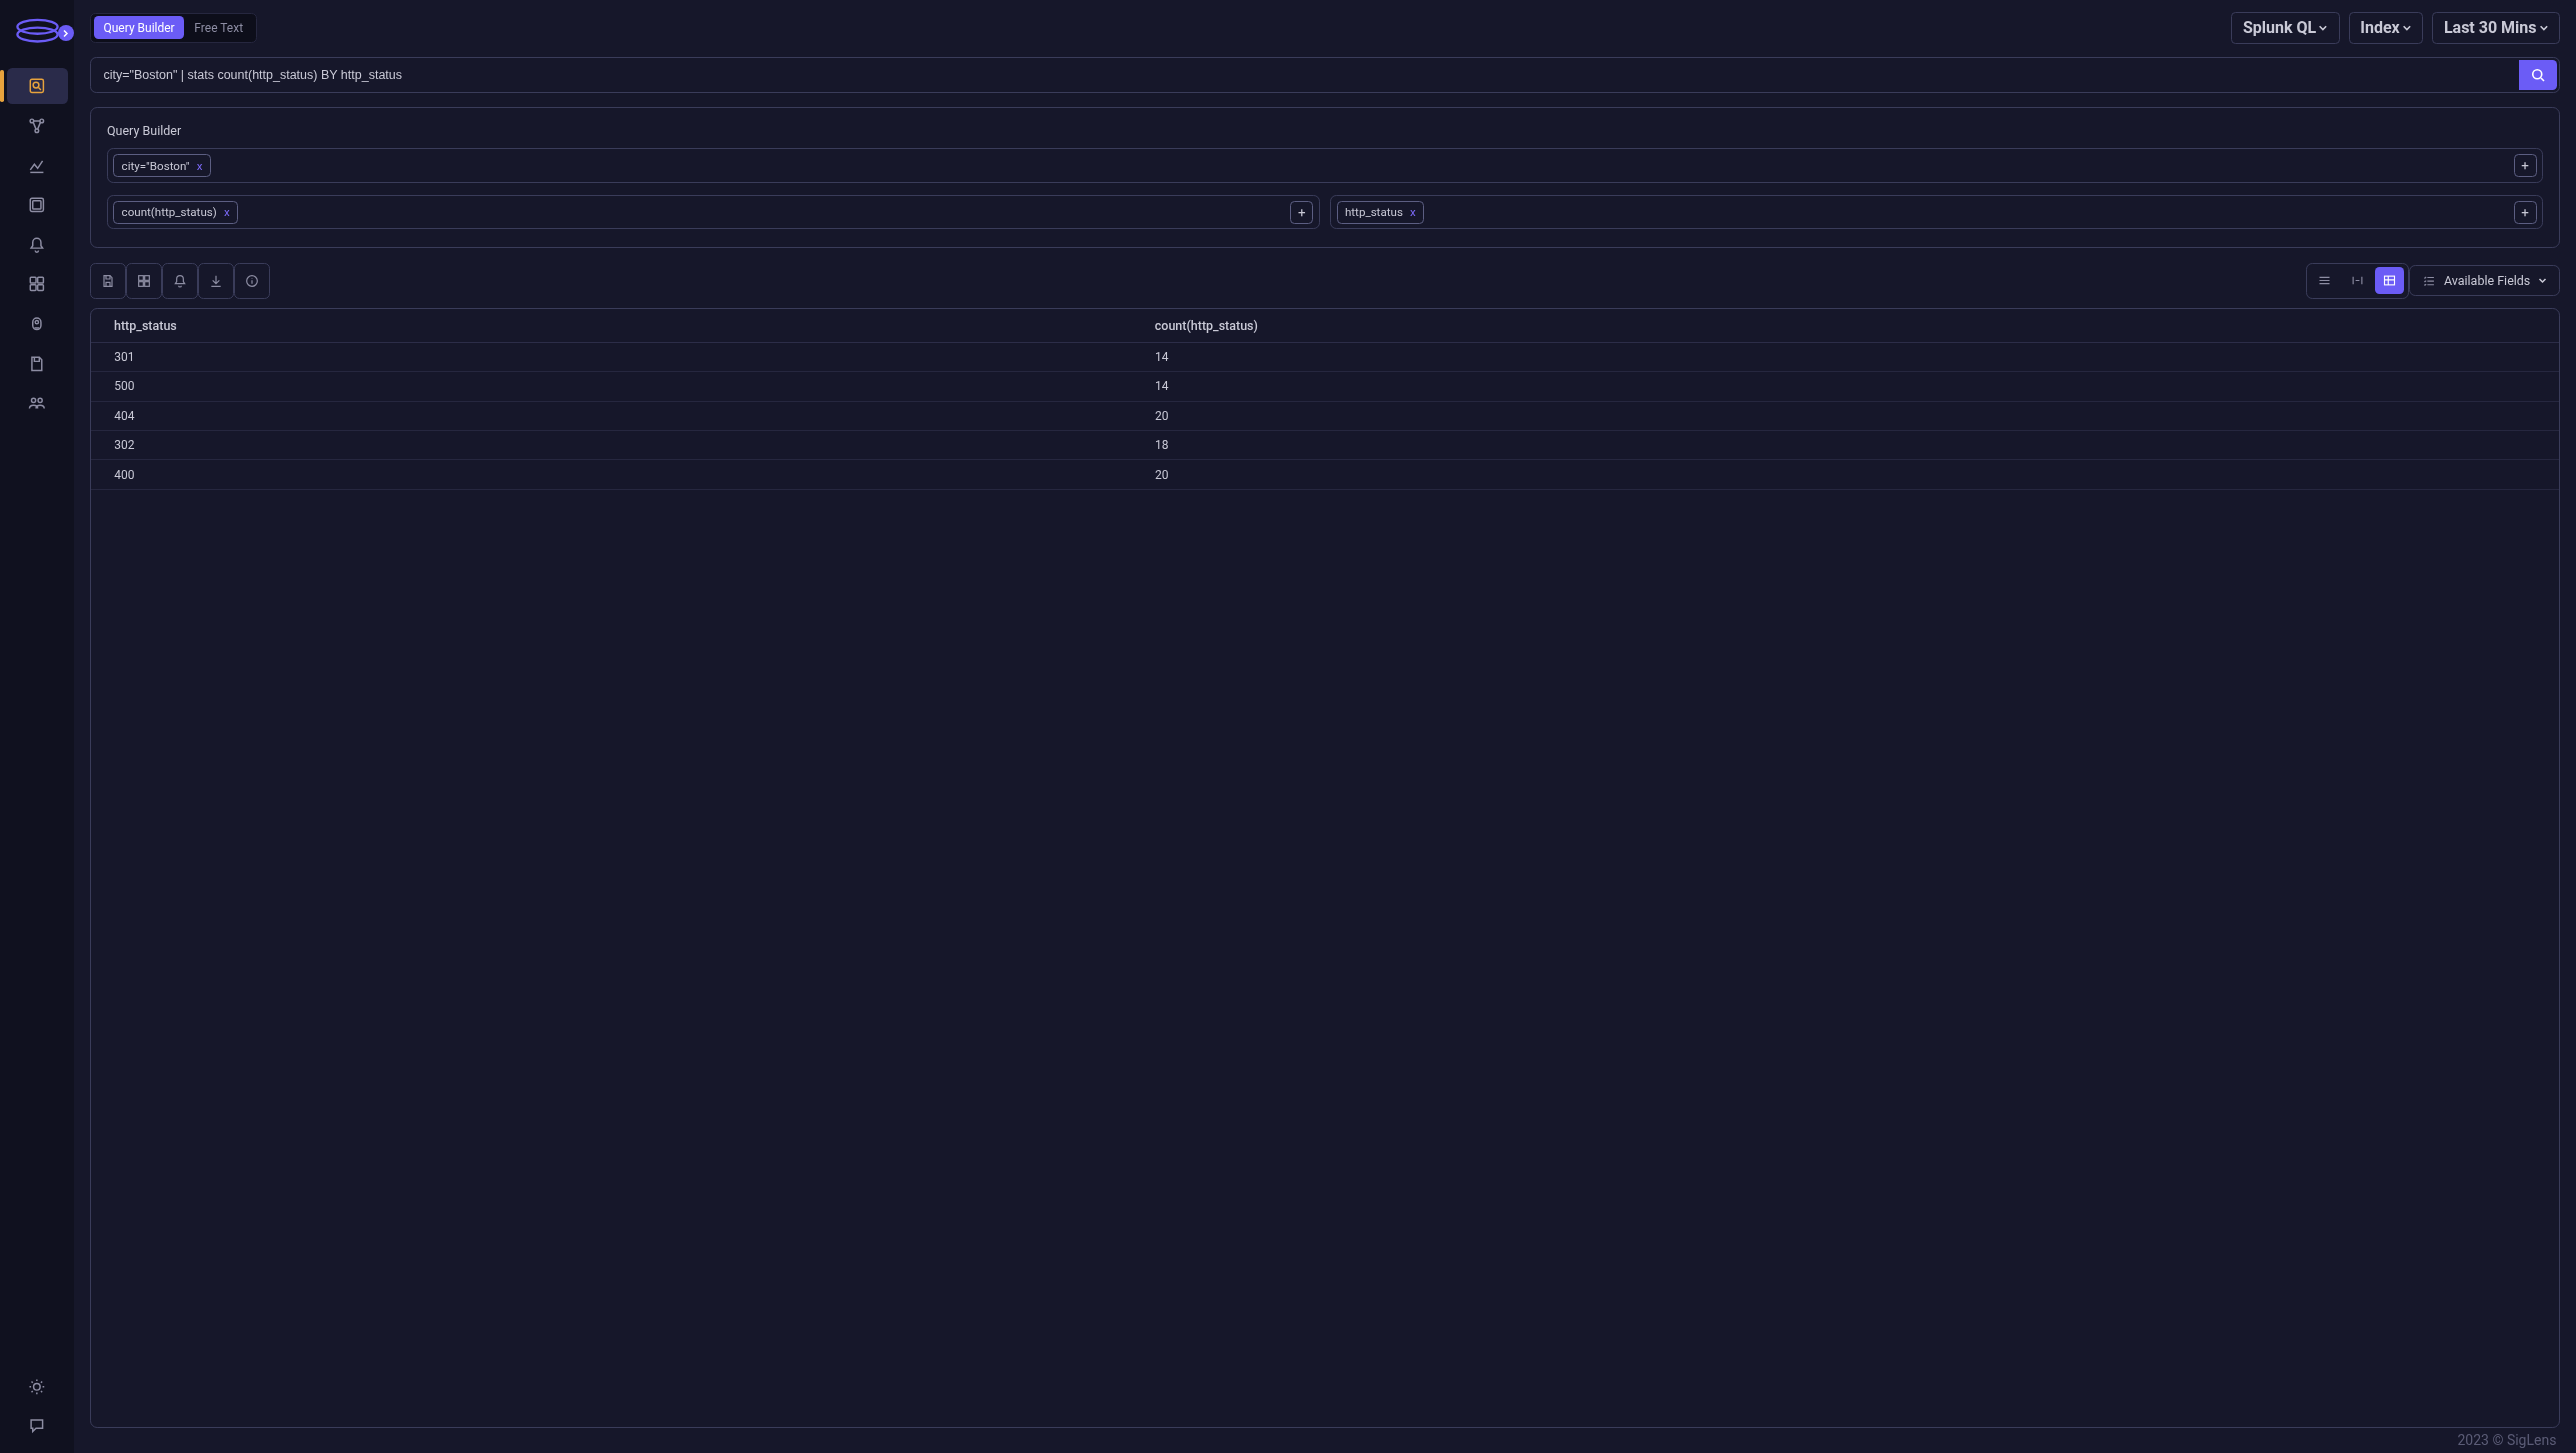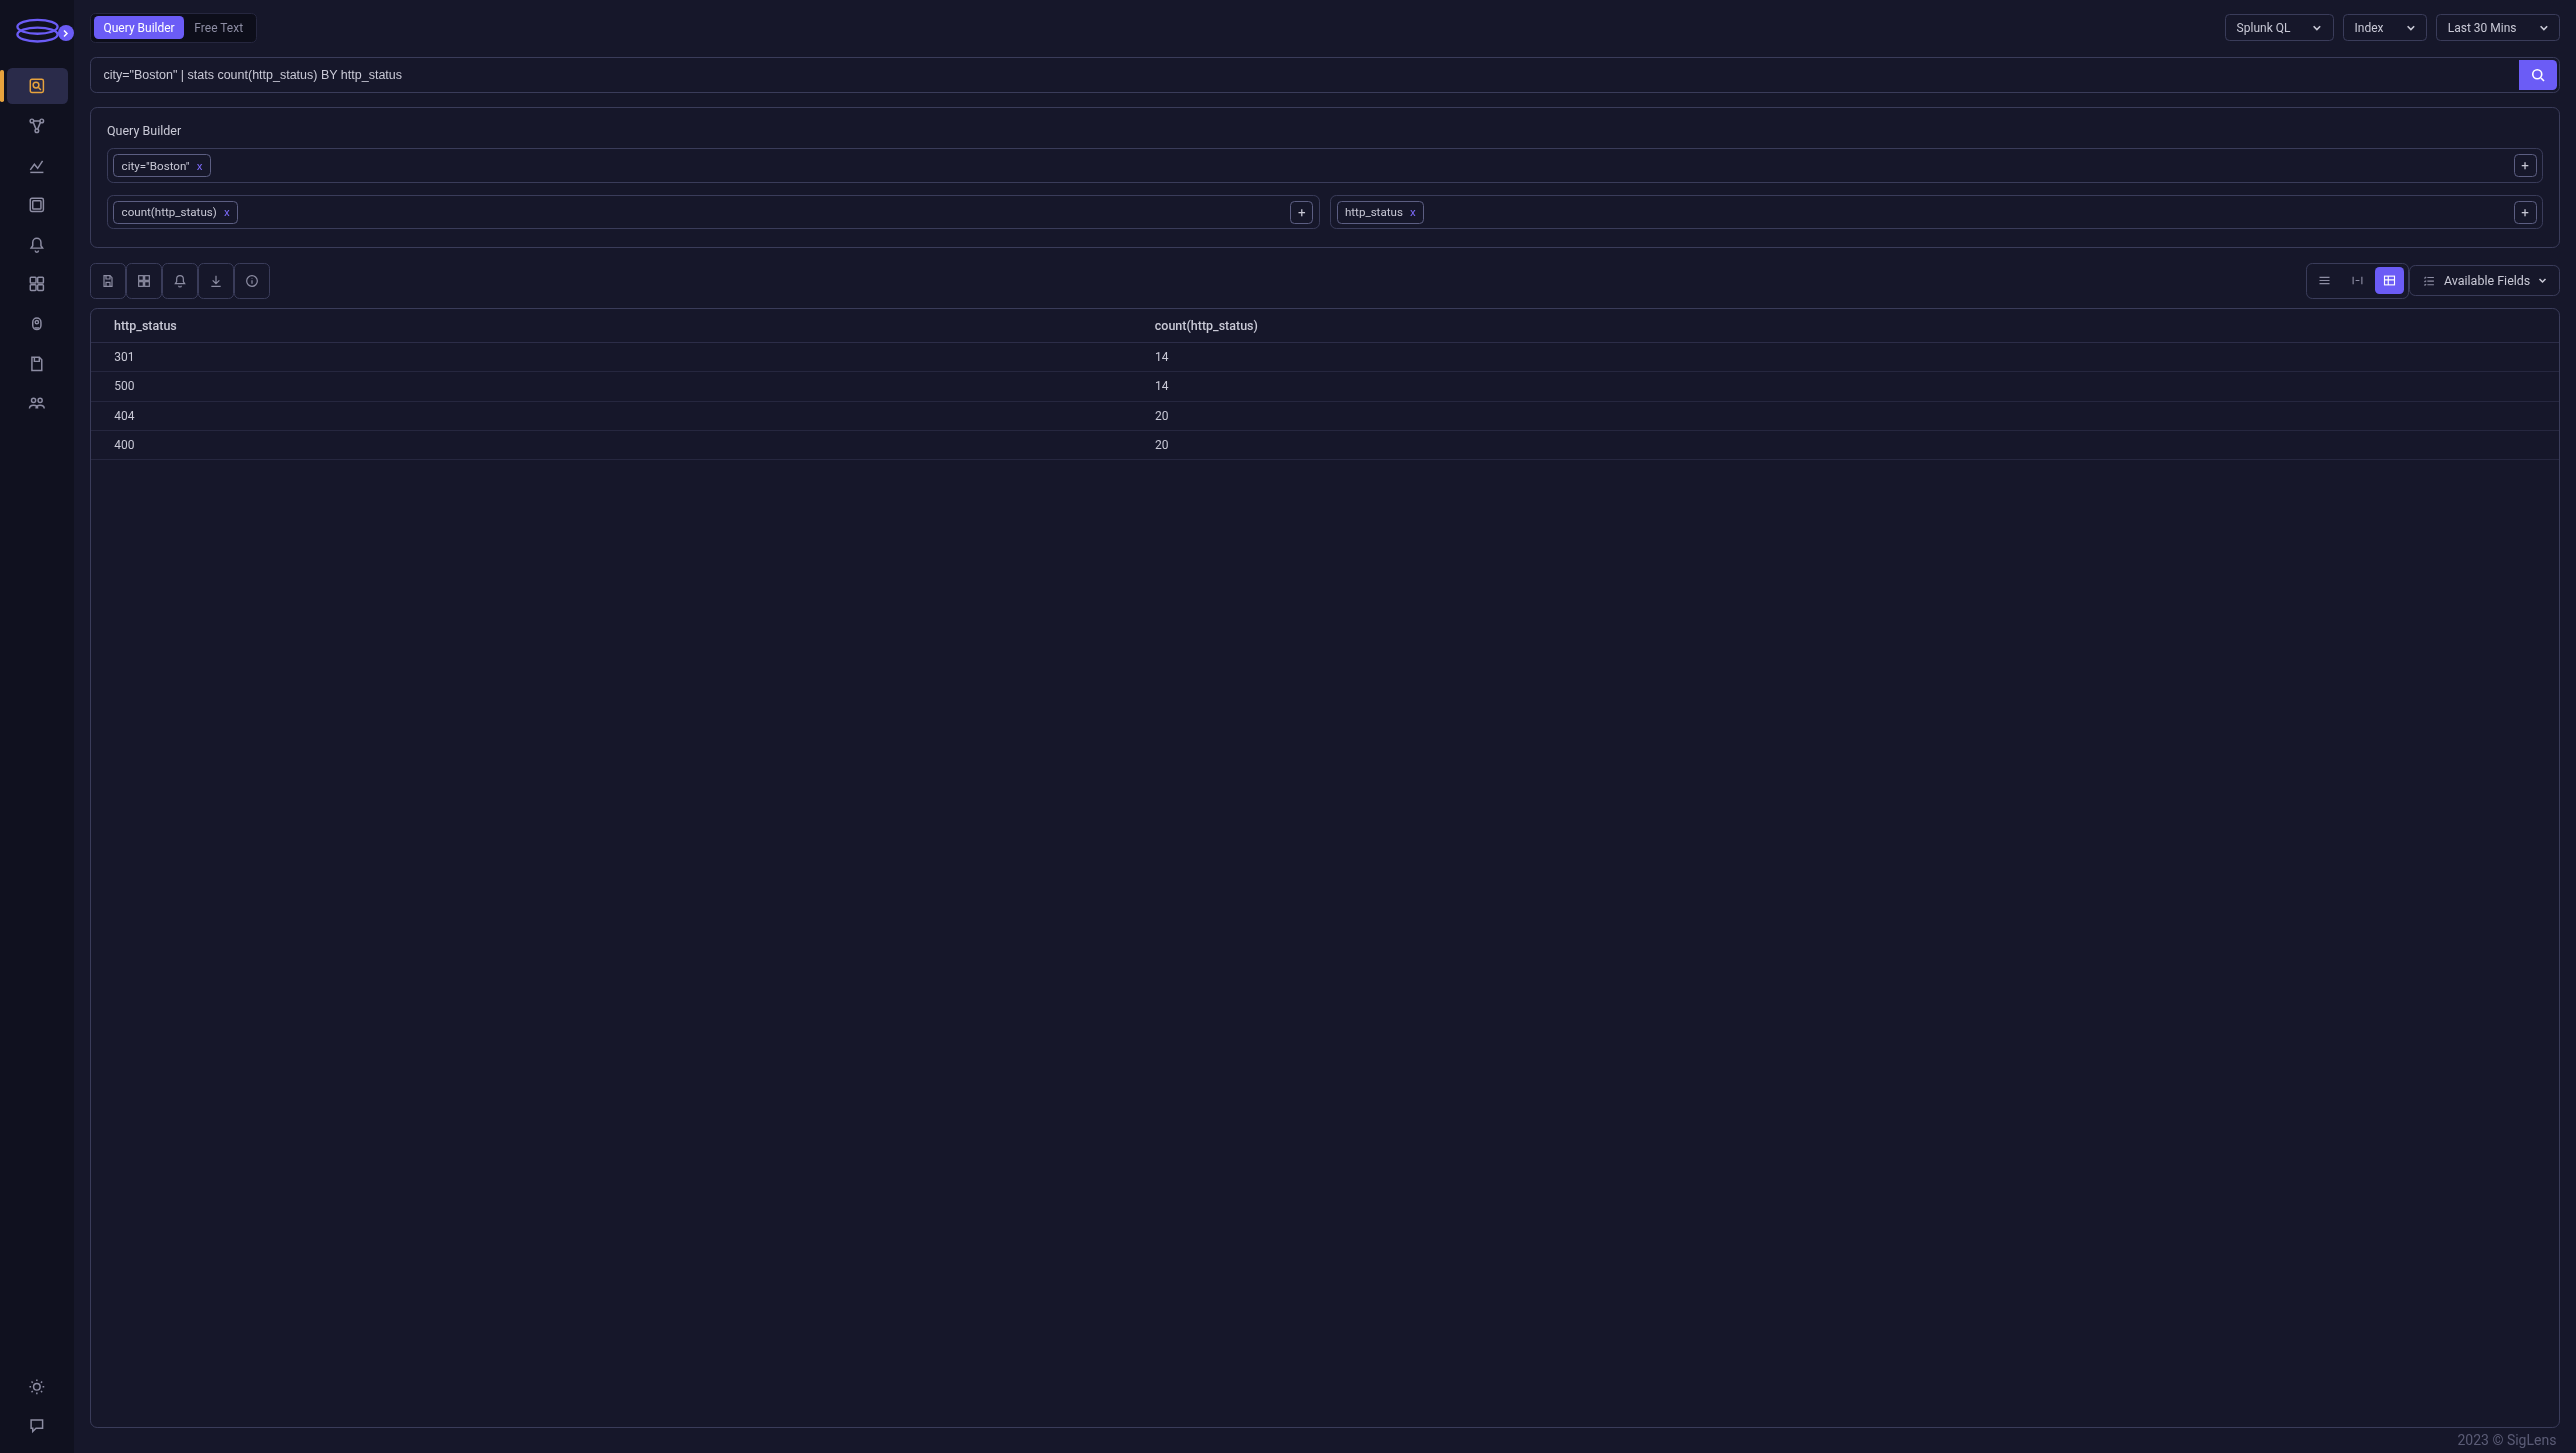--- a/index.html
+++ b/index.html
@@ -105,25 +105,26 @@
   }
   .mode-tab.inactive {
     color:var(--text-dim);
     padding:7.2px 12.5px 7.2px 7.2px;
   }
   .top-spacer { flex:1; }
   .dd {
     border:0.9px solid var(--panel-border);
     border-radius:4.5px;
     padding:5.4px 10.7px;
-    display:flex; align-items:center; gap:22px;
+    display:flex; align-items:center; gap:2px;
     cursor:pointer;
-    font-size:12px;
+    font-size:16px;
     background:transparent;
     color:var(--text);
+    font-weight:bold;
   }
   .dd svg { width:9.8px; height:9.8px; stroke:var(--text); fill:none; stroke-width:2; }
   
   .search-row {
     display:flex; margin-top:9px;
     border:0.9px solid var(--panel-border);
     border-radius:6.3px; overflow:hidden;
     height:36px;
   }
   .search-input {
@@ -494,20 +495,28 @@
             <tr>
               <td>
                 <div class="tcell-inner">404</div>
               </td>
               <td>
                 <div class="tcell-inner">20</div>
               </td>
             </tr>
             <tr>
               <td>
+                <div class="tcell-inner">302</div>
+              </td>
+              <td>
+                <div class="tcell-inner">18</div>
+              </td>
+            </tr>
+            <tr>
+              <td>
                 <div class="tcell-inner">400</div>
               </td>
               <td>
                 <div class="tcell-inner">20</div>
               </td>
             </tr>
           </tbody>
       </table>
     </div>
 

